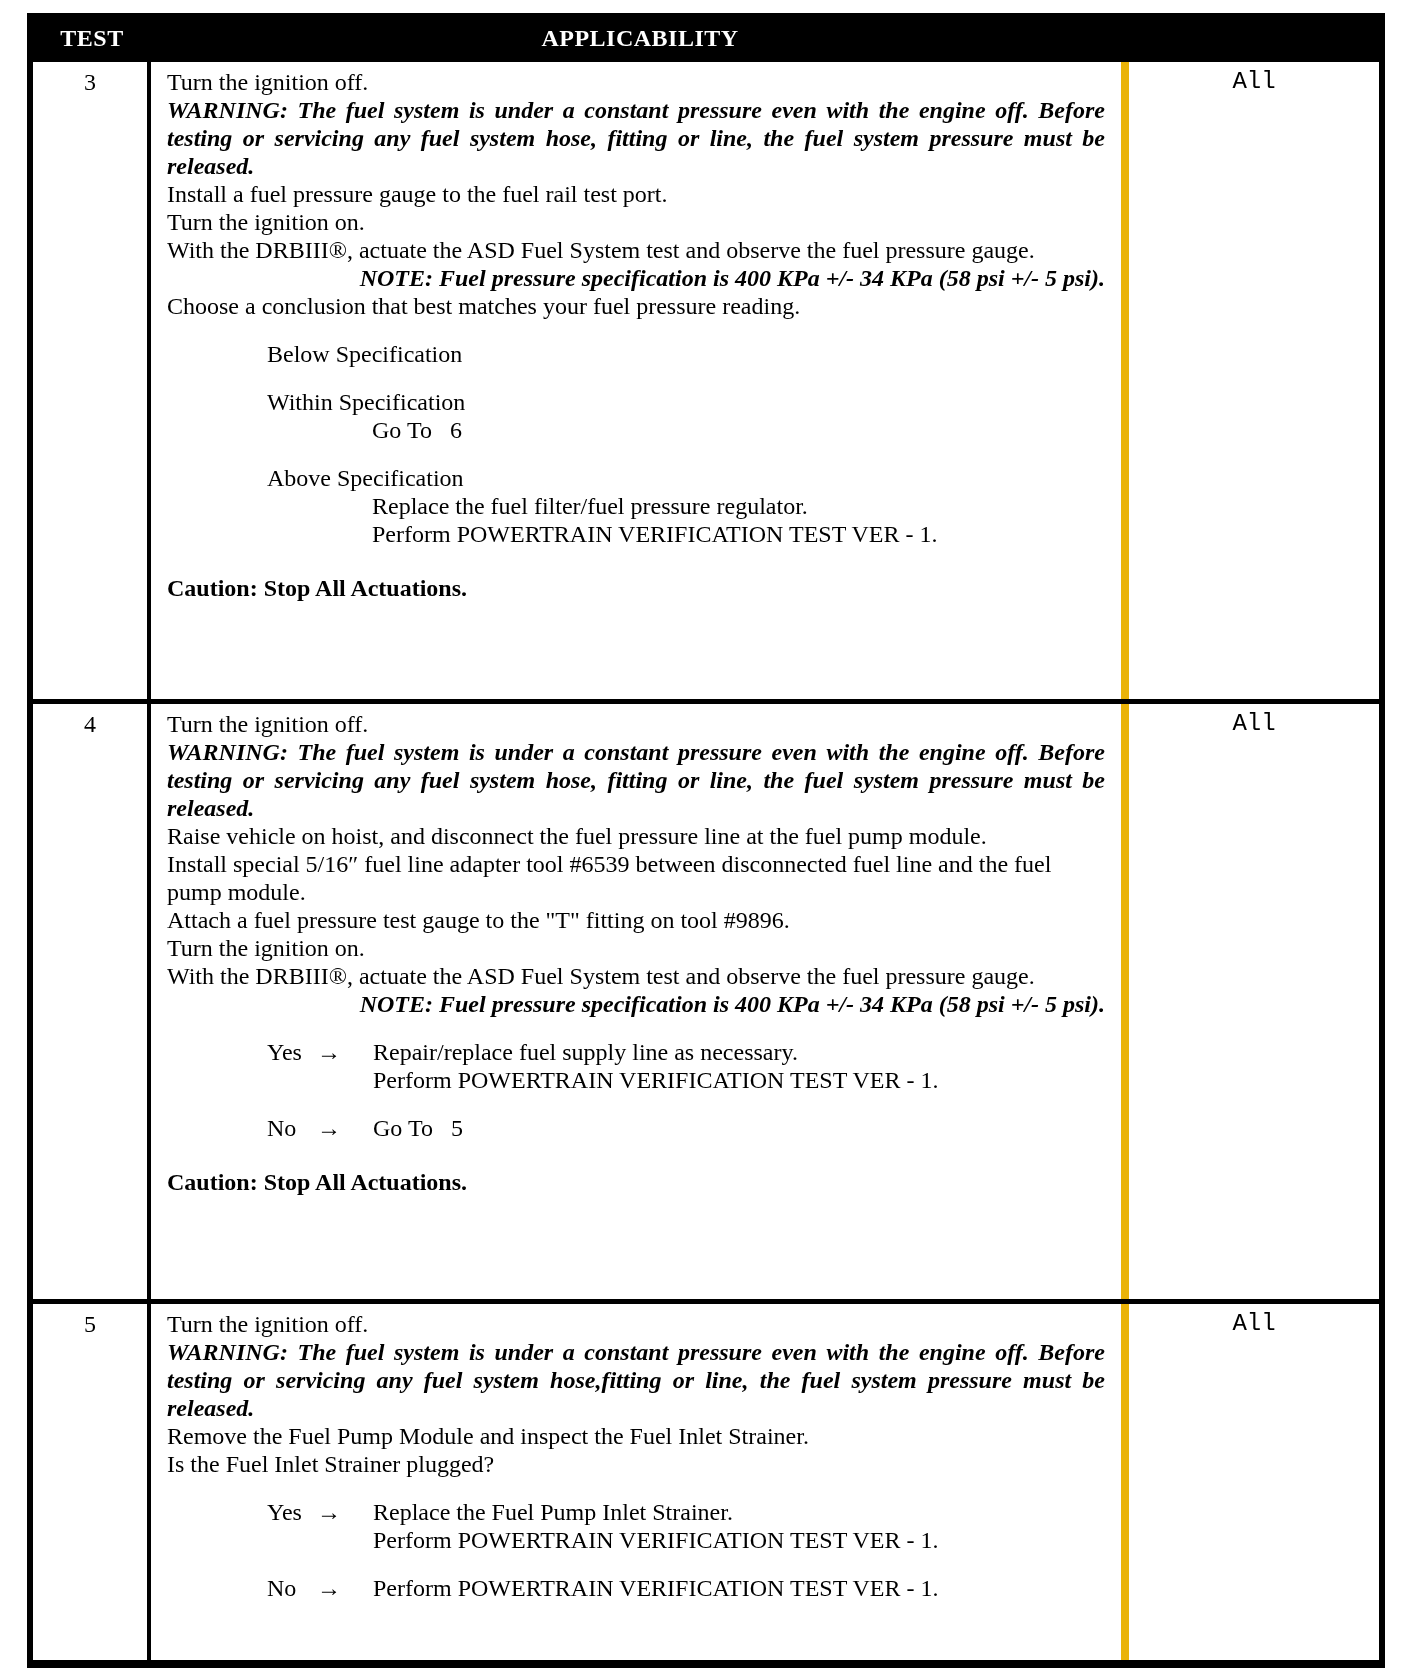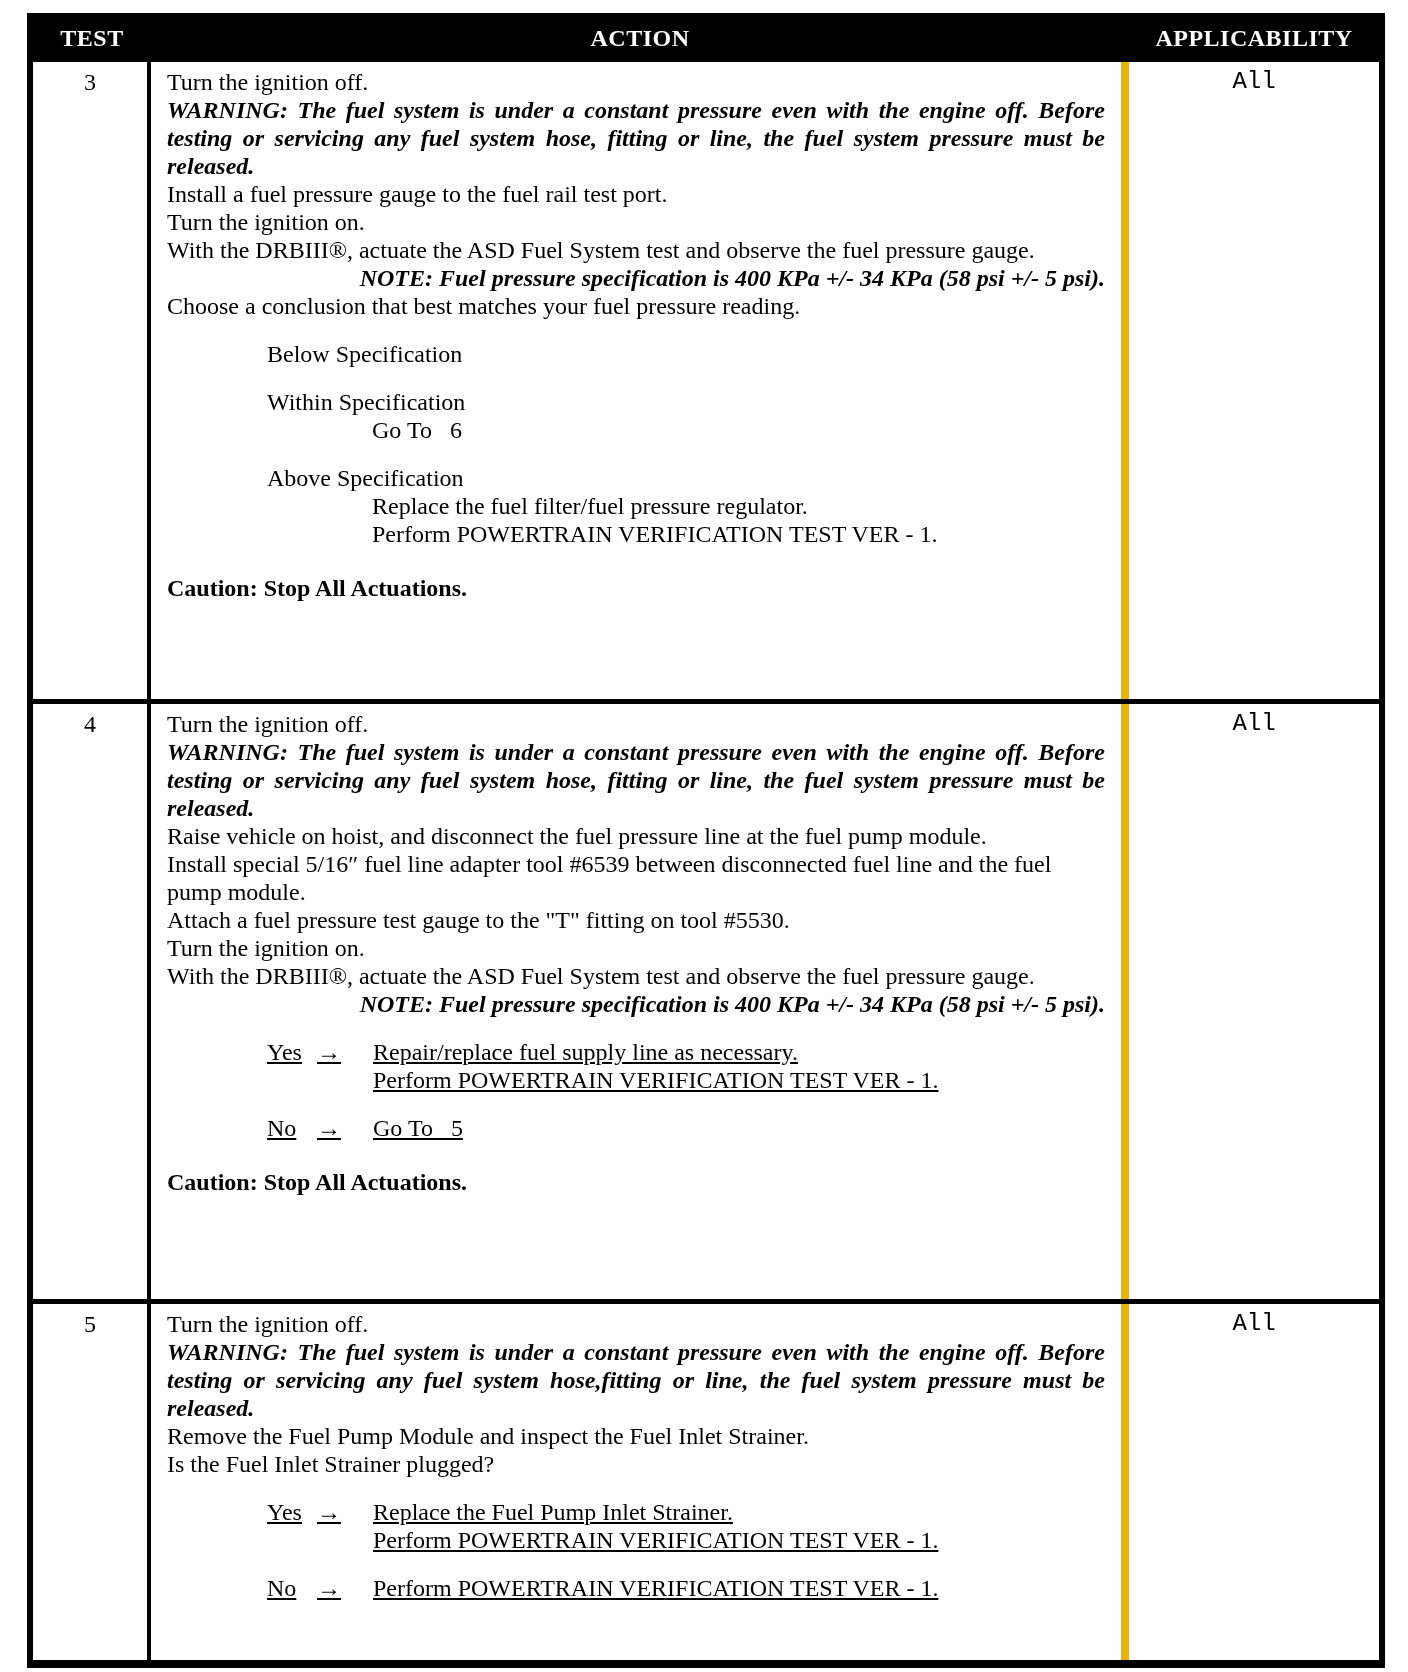--- a/index.html
+++ b/index.html
@@ -79,39 +79,37 @@
   .nowrap { white-space: nowrap; text-align: right; }
   .conclusion {
     margin-top: 20px;
     margin-left: 100px;
   }
   .c-label { }
   .c-results.indent { margin-left: 105px; }
   .conclusion.yn {
     display: grid;
     grid-template-columns: 50px 56px 1fr;
-    text-decoration: underline;
   }
   .c-arrow { }
   .c-line { }
   .pre { white-space: pre-wrap; }
   .caution {
     margin: 26px 0 0 0;
     font-weight: bold;
   }
 </style>
 </head>
 <body>
 
 <div class="page">
   <div class="diag-table">
 
     <div class="thead">
       <div class="th">TEST</div>
-      <div class="th">ACTION</div>
       <div class="th">APPLICABILITY</div>
     </div>
 
     <div class="row row-test-3">
       <div class="cell cell-num">3</div>
       <div class="cell cell-action">
         <p class="para">Turn the ignition off.</p>
         <p class="para bold justify">WARNING: The fuel system is under a constant pressure even with the engine off. Before testing or servicing any fuel system hose, fitting or line, the fuel system pressure must be released.</p>
         <p class="para">Install a fuel pressure gauge to the fuel rail test port.</p>
         <p class="para">Turn the ignition on.</p>
@@ -143,21 +141,21 @@
       <div class="cell cell-appl">All</div>
     </div>
 
     <div class="row row-test-4">
       <div class="cell cell-num">4</div>
       <div class="cell cell-action">
         <p class="para">Turn the ignition off.</p>
         <p class="para bold justify">WARNING: The fuel system is under a constant pressure even with the engine off. Before testing or servicing any fuel system hose, fitting or line, the fuel system pressure must be released.</p>
         <p class="para">Raise vehicle on hoist, and disconnect the fuel pressure line at the fuel pump module.</p>
         <p class="para">Install special 5/16″ fuel line adapter tool #6539 between disconnected fuel line and the fuel pump module.</p>
-        <p class="para">Attach a fuel pressure test gauge to the "T" fitting on tool #5530.</p>
+        <p class="para">Attach a fuel pressure test gauge to the "T" fitting on tool #9896.</p>
         <p class="para">Turn the ignition on.</p>
         <p class="para">With the DRBIII®, actuate the ASD Fuel System test and observe the fuel pressure gauge.</p>
         <p class="para bold nowrap">NOTE: Fuel pressure specification is 400 KPa +/- 34 KPa (58 psi +/- 5 psi).</p>
 
         <div class="conclusion yn">
           <span class="c-label">Yes</span>
           <span class="c-arrow">→</span>
           <span class="c-results">
             <div class="c-line">Repair/replace fuel supply line as necessary.</div>
             <div class="c-line">Perform POWERTRAIN VERIFICATION TEST VER - 1.</div>

